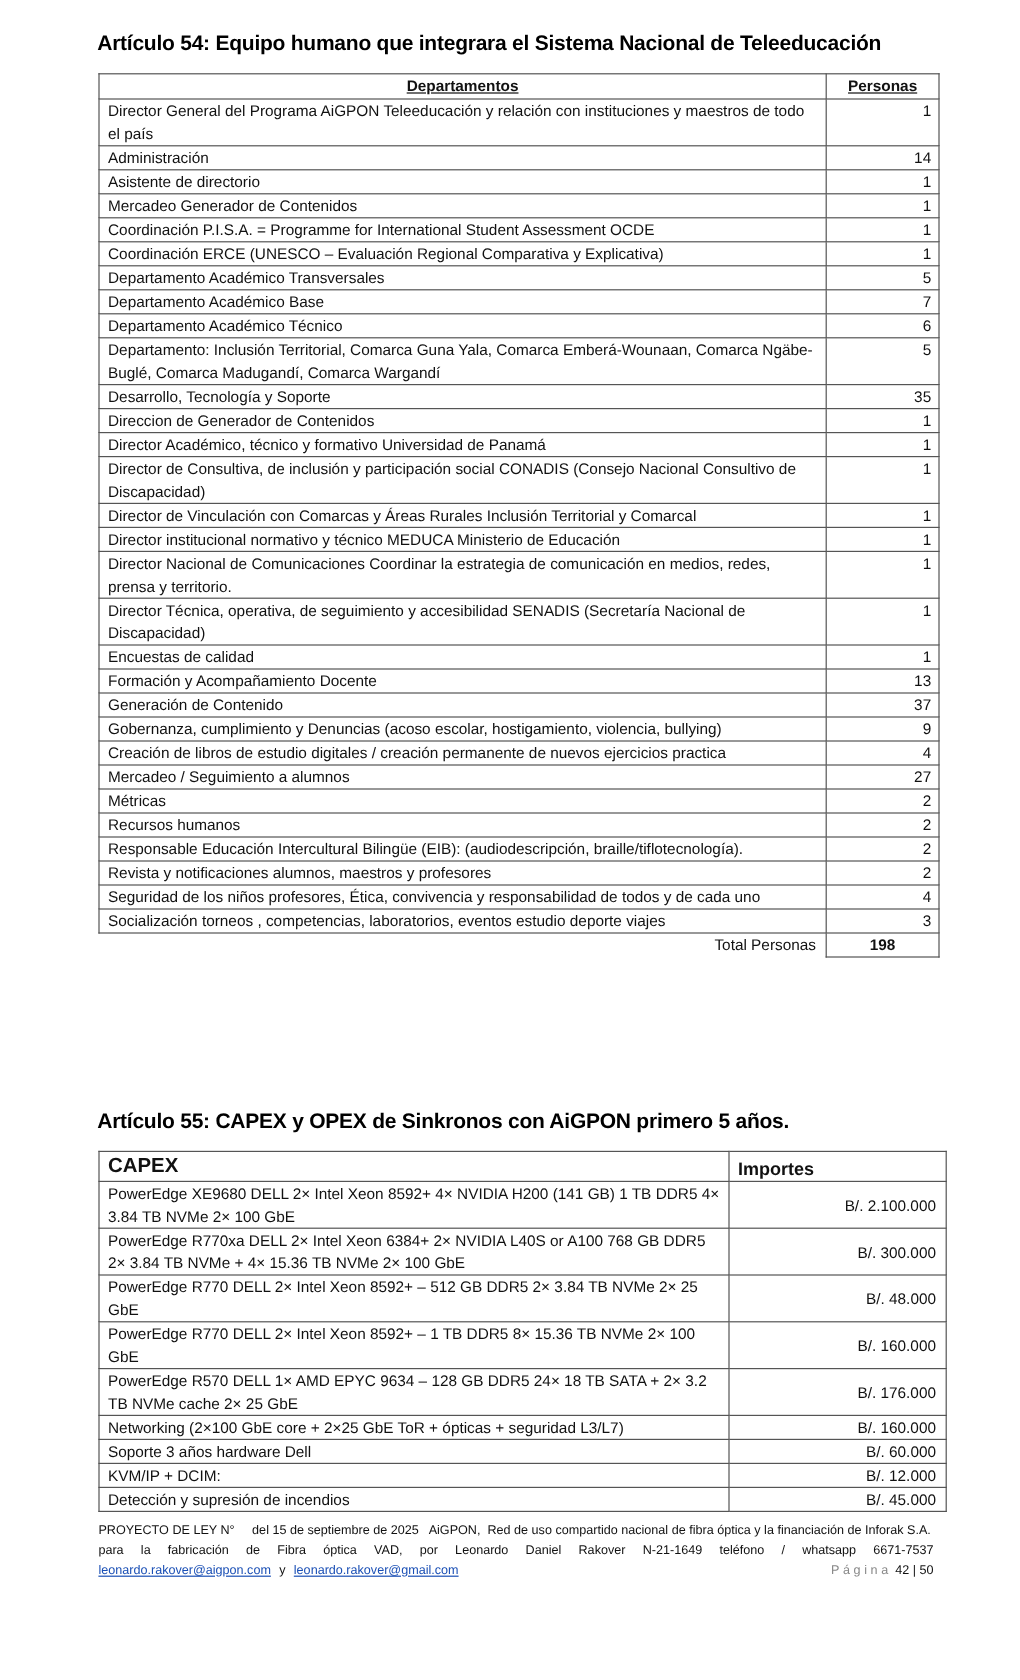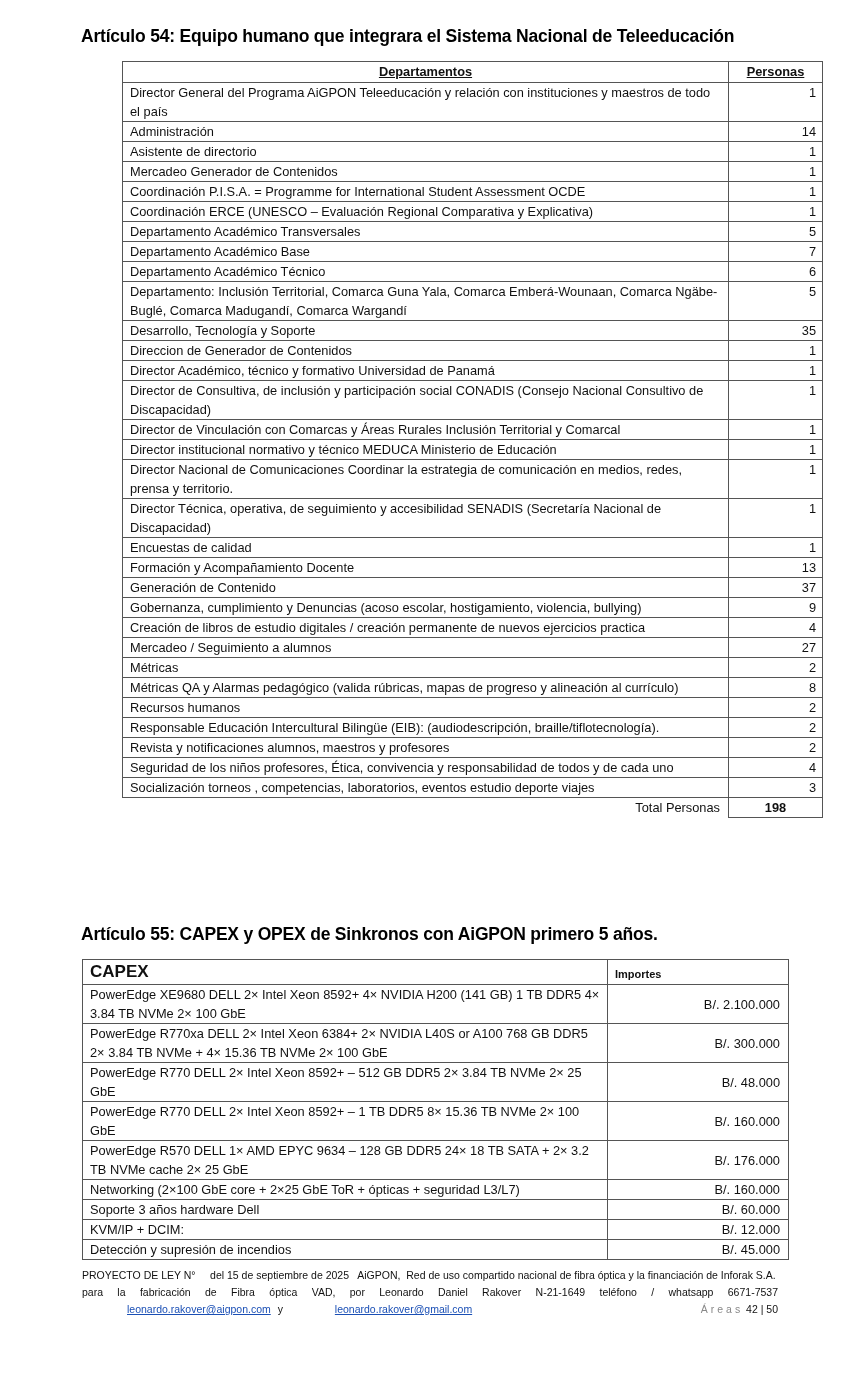--- a/index.html
+++ b/index.html
@@ -9,39 +9,39 @@
     }
     .h-art {
       position: absolute; left: 81px; font-weight: bold; font-size: 17.5px;
       letter-spacing: -0.2px; color: #000; white-space: nowrap;
     }
     table { border-collapse: collapse; position: absolute; table-layout: fixed; }
     td, th {
       border: 1px solid #555; font-size: 12.8px; line-height: 19px;
       padding: 0 7px; vertical-align: top; font-weight: normal;
     }
-    #staff { left: 82px; top: 61px; width: 700px; margin-left: 40px; }
+    #staff { left: 82px; top: 61px; width: 700px; }
     #staff col.c1 { width: 606px; }
     #staff col.c2 { width: 94px; }
     #staff th { text-align: center; font-weight: bold; text-decoration: underline; height: 20px; }
     #staff td.num { text-align: right; padding-right: 6px; }
     #staff tr.total td { border: none; }
     #staff tr.total td.tlabel { text-align: right; padding-right: 8px; }
     #staff tr.total td.tval { border: 1px solid #555; border-top: none; text-align: center; font-weight: bold; }
     #capex { left: 82px; top: 959px; width: 706px; border-radius: 18px; }
     #capex col.c1 { width: 525px; }
     #capex col.c2 { width: 181px; }
     #capex th.cap { text-align: left; font-weight: bold; font-size: 17px; line-height: 24px; }
-    #capex th.imp { text-align: left; font-weight: bold; vertical-align: bottom; font-size: 11px; }
+    #capex th.imp { text-align: left; font-weight: bold; vertical-align: bottom; font-size: 15px; }
     #capex td.amt { text-align: right; vertical-align: middle; padding-right: 8px; }
     .footer {
       position: absolute; left: 82px; width: 696px; font-size: 10.5px; line-height: 17px; color: #111;
     }
     .footer .line2 { text-align: justify; text-align-last: justify; }
-    .footer a { color: #1a4fb5; text-decoration: underline; margin-left: 45px; }
+    .footer a { color: #1a4fb5; text-decoration: underline; }
     .pg { position: absolute; right: 0; top: 0; }
     .pg .word { letter-spacing: 3px; color: #888; }
   </style>
 </head>
 <body>
 
 <div class="h-art" style="top:26px;">Artículo 54:  Equipo humano que integrara el Sistema Nacional de Teleeducación</div>
 
 <table id="staff">
   <colgroup>
@@ -149,24 +149,20 @@
       </tr>
       <tr>
         <td>Mercadeo / Seguimiento a alumnos</td>
         <td class="num">27</td>
       </tr>
       <tr>
         <td>Métricas</td>
         <td class="num">2</td>
       </tr>
       <tr>
-        <td>Métricas QA y Alarmas pedagógico (valida rúbricas, mapas de progreso y alineación al currículo)</td>
-        <td class="num">8</td>
-      </tr>
-      <tr>
         <td>Recursos humanos</td>
         <td class="num">2</td>
       </tr>
       <tr>
         <td>Responsable Educación Intercultural Bilingüe (EIB):   (audiodescripción, braille/tiflotecnología).</td>
         <td class="num">2</td>
       </tr>
       <tr>
         <td>Revista y notificaciones alumnos, maestros y profesores</td>
         <td class="num">2</td>
@@ -240,17 +236,17 @@
 </table>
 
 <div class="footer" style="top:1267px;">
   <div style="white-space:pre;">PROYECTO DE LEY N°     del 15 de septiembre de 2025   AiGPON,  Red de uso compartido nacional de fibra óptica y la financiación de Inforak S.A.</div>
   <div class="line2">para la fabricación de Fibra óptica VAD,  por Leonardo Daniel Rakover N-21-1649 teléfono / whatsapp 6671-7537</div>
   <div style="position:relative;">
     <a href="#">leonardo.rakover@aigpon.com</a>
     <span style="margin:0 4px;">y</span>
     <a href="#">leonardo.rakover@gmail.com</a>
     <span class="pg">
-      <span class="word">Áreas</span>
+      <span class="word">Página</span>
       <span>42 | 50</span>
     </span>
   </div>
 </div>
 
 </body></html>

